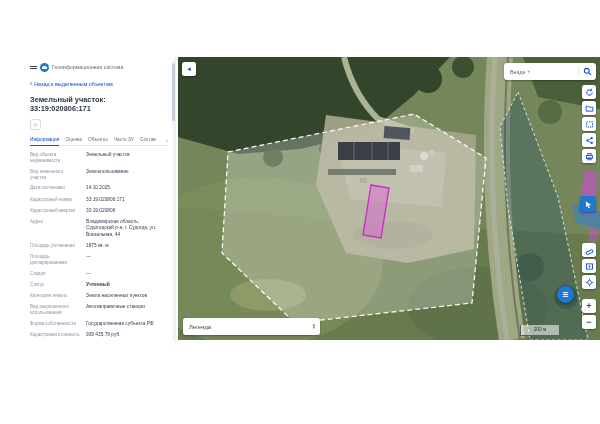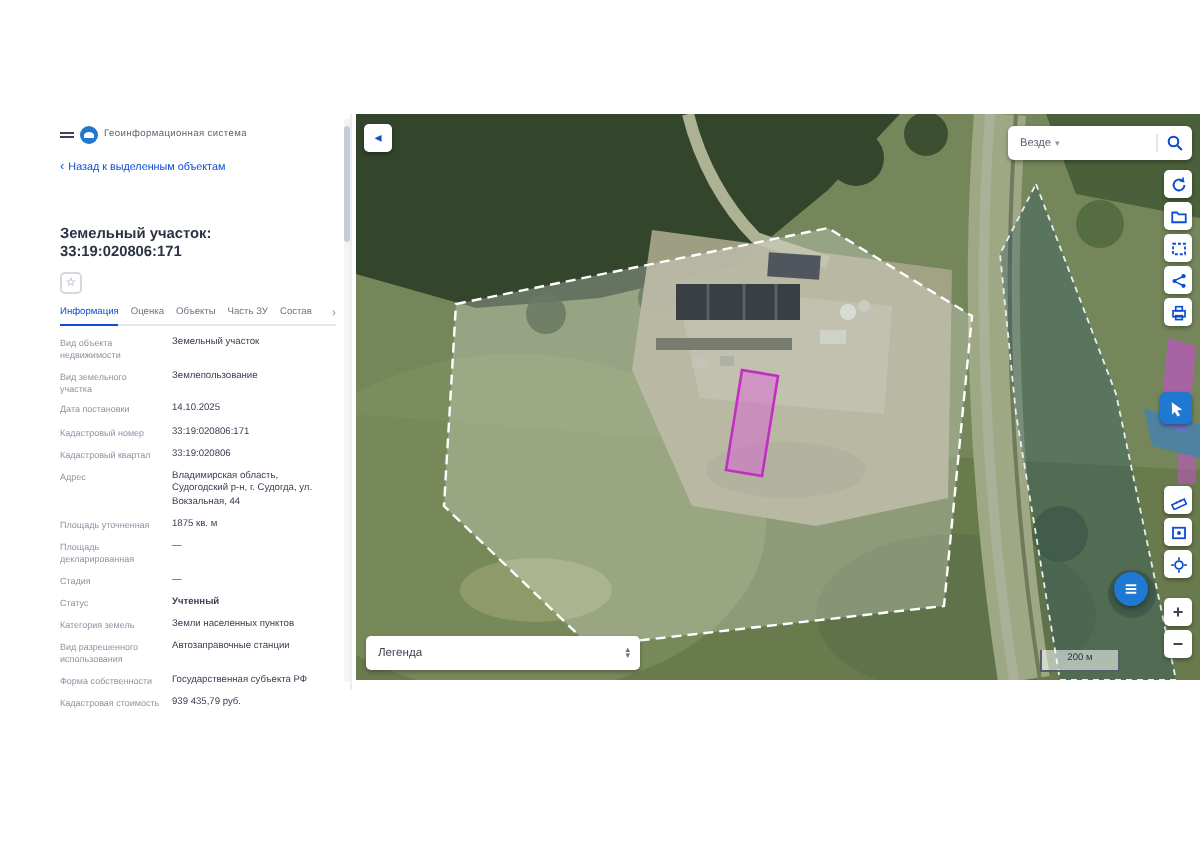--- a/index.html
+++ b/index.html
@@ -18,21 +18,21 @@
   .menu-icon span { display:block; height:1.2px; background:#3c4356; }
   .logo { width:9px; height:9px; border-radius:50%; background:#1f78d1; position:relative; flex:0 0 auto; }
   .logo:after { content:""; position:absolute; left:2px; top:3px; width:5px; height:3px;
     border-radius:50% 50% 0 0; background:#fff; }
   .app-title { font-size:4.8px; color:#5a6472; letter-spacing:.2px; }
 
   .back-row { margin-top:9px; display:flex; align-items:center; gap:2px;
     color:#0d4cd3; font-size:5.4px; cursor:pointer; }
   .back-chevron { font-size:6.5px; line-height:1; }
 
-  .obj-title { margin-top:24px; font-size:7.4px; font-weight:600; color:#2c3344; }
+  .obj-title { margin-top:7px; font-size:7.4px; font-weight:600; color:#2c3344; }
 
   .fav-btn { margin-top:6px; width:11px; height:11px; border:1px solid #d4d9e1; border-radius:2.5px;
     display:flex; align-items:center; justify-content:center; color:#7c8594; font-size:6px; cursor:pointer; }
 
   .tabs { margin-top:7px; display:flex; align-items:flex-end; gap:6px;
     border-bottom:1px solid #e4e7ec; padding-bottom:2.5px; position:relative; }
   .tab { font-size:4.8px; color:#6b7484; white-space:nowrap; cursor:pointer; padding-bottom:1px; }
   .tab.active { color:#0d4cd3; border-bottom:1.4px solid #0d4cd3; margin-bottom:-3px; padding-bottom:2.5px; }
   .tabs-more { margin-left:auto; color:#8b93a3; font-size:6px; line-height:1; cursor:pointer; }
 

